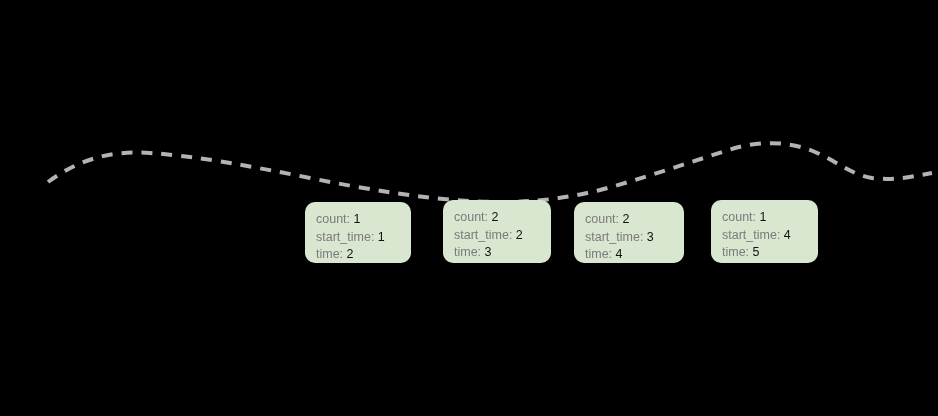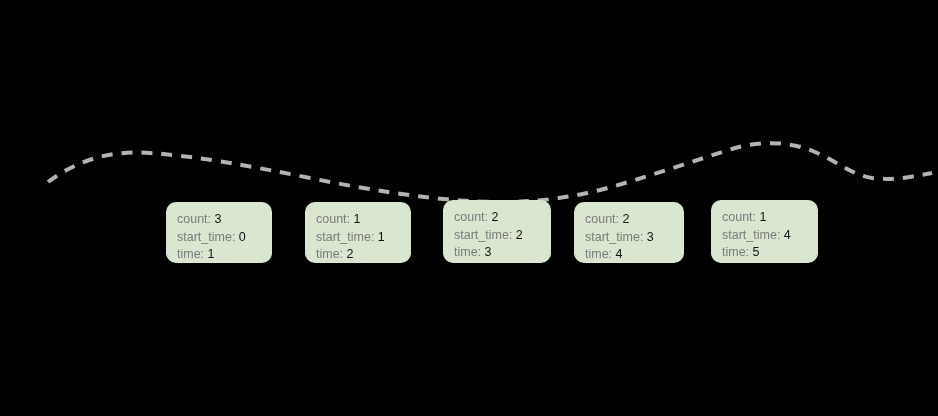--- a/index.html
+++ b/index.html
@@ -55,25 +55,20 @@
 </head>
 <body>
 
 <div id="stage" style="width: 938px; height: 416px; background: rgb(0, 0, 0);">
 
   <svg id="trend-layer" viewBox="0 0 938 416" width="938" height="416" xmlns="http://www.w3.org/2000/svg">
     <path id="trend-path" fill="none" stroke="#b3b3b3" stroke-width="4" stroke-linecap="butt" stroke-dasharray="11 9" d="M 48 182 C 78 160, 110 150, 150 153 C 196 156, 250 166, 310 178 C 370 190, 420 198, 470 201 C 520 204, 560 200, 600 190 C 645 178, 690 162, 735 148 C 760 141, 790 141, 815 152 C 838 162, 852 175, 872 178 C 895 181, 915 176, 932 173"></path>
   </svg>
 
   <div id="cards-layer">
-      <div class="card" style="left: 166px; top: 202px; width: 106px; height: 61px; background: rgb(217, 231, 208);">
-        <div class="kv"><span class="lab" style="color: rgb(122, 122, 122);">count:</span> <span class="val" style="color: rgb(17, 17, 17);">3</span></div>
-        <div class="kv"><span class="lab" style="color: rgb(122, 122, 122);">start_time:</span> <span class="val" style="color: rgb(17, 17, 17);">0</span></div>
-        <div class="kv"><span class="lab" style="color: rgb(122, 122, 122);">time:</span> <span class="val" style="color: rgb(17, 17, 17);">1</span></div>
-      </div>
       <div class="card" style="left: 305px; top: 202px; width: 106px; height: 61px; background: rgb(217, 231, 208);">
         <div class="kv"><span class="lab" style="color: rgb(122, 122, 122);">count:</span> <span class="val" style="color: rgb(17, 17, 17);">1</span></div>
         <div class="kv"><span class="lab" style="color: rgb(122, 122, 122);">start_time:</span> <span class="val" style="color: rgb(17, 17, 17);">1</span></div>
         <div class="kv"><span class="lab" style="color: rgb(122, 122, 122);">time:</span> <span class="val" style="color: rgb(17, 17, 17);">2</span></div>
       </div>
       <div class="card" style="left: 443px; top: 200px; width: 108px; height: 63px; background: rgb(217, 231, 208);">
         <div class="kv"><span class="lab" style="color: rgb(122, 122, 122);">count:</span> <span class="val" style="color: rgb(17, 17, 17);">2</span></div>
         <div class="kv"><span class="lab" style="color: rgb(122, 122, 122);">start_time:</span> <span class="val" style="color: rgb(17, 17, 17);">2</span></div>
         <div class="kv"><span class="lab" style="color: rgb(122, 122, 122);">time:</span> <span class="val" style="color: rgb(17, 17, 17);">3</span></div>
       </div>

